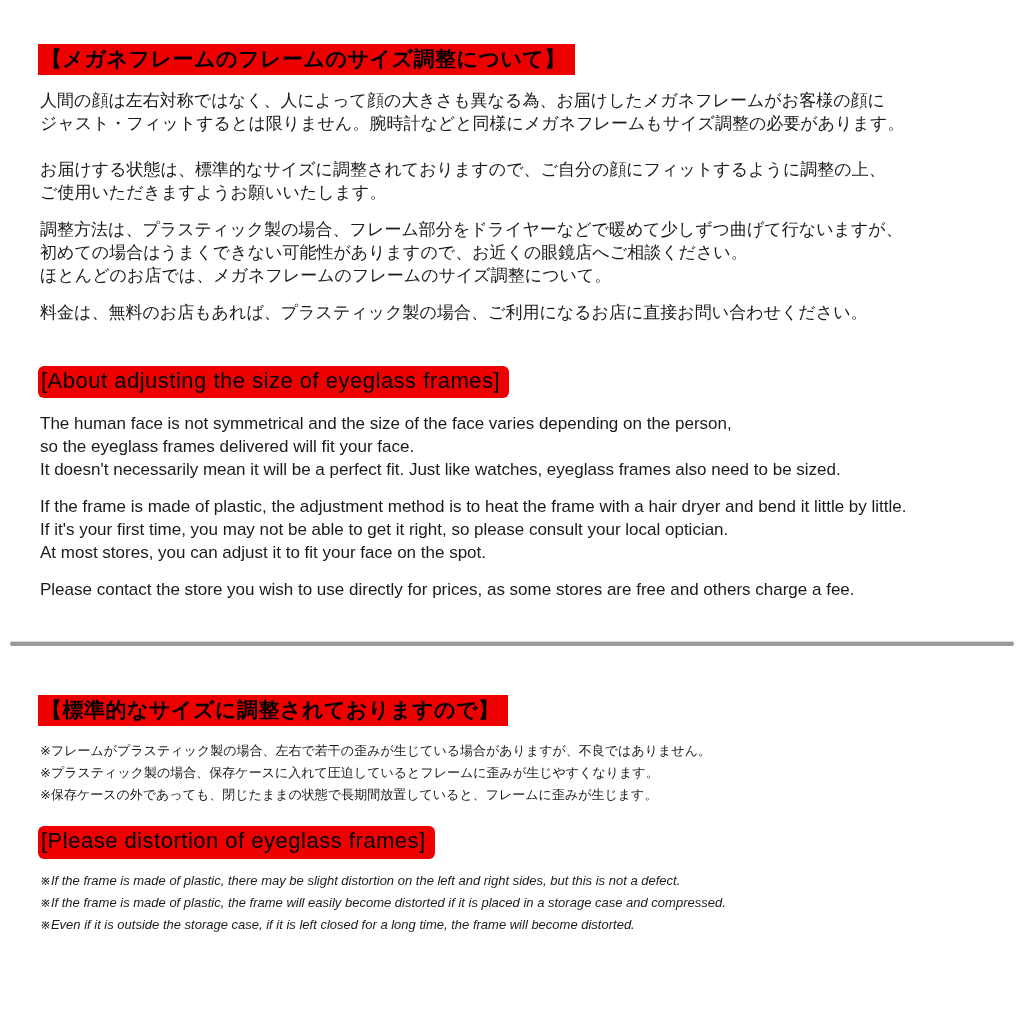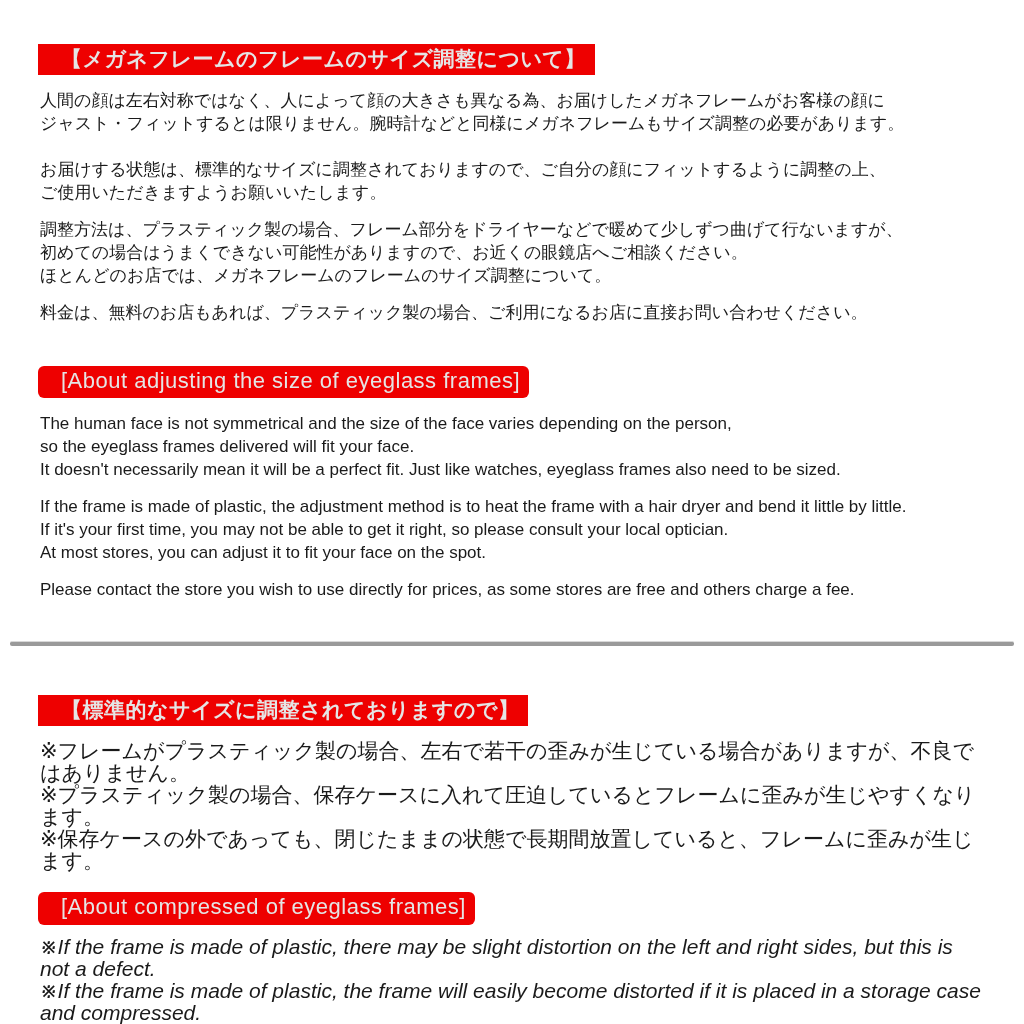--- a/index.html
+++ b/index.html
@@ -21,22 +21,22 @@
     background: var(--page-bg);
     font-family: "Liberation Sans", "DejaVu Sans", sans-serif;
     color: var(--text-color);
     overflow: hidden;
     box-sizing: border-box;
     padding: 44px 40px 0 38px;
   }
   .red-heading {
     display: inline-block;
     background: var(--accent-red);
-    color: #e5e5e5;
-    padding: 3px 9px 5px 23px;
+    color: #000000;
+    padding: 3px 9px 5px 3px;
     line-height: 1.1;
     letter-spacing: 0.5px;
   }
   .red-heading.ja {
     font-size: 21px;
     font-weight: bold;
   }
   .red-heading.en {
     font-size: 22px;
     font-weight: normal;
@@ -45,21 +45,21 @@
   .para {
     margin: 14px 0 0 2px;
     font-size: 17px;
     line-height: 23px;
     white-space: pre-line;
   }
   .para.ja { font-weight: 500; }
   .para.first { margin-top: 23px; }
   .notes {
     margin: 14px 0 0 2px;
-    font-size: 21px;
+    font-size: 13px;
     line-height: 22px;
     white-space: pre-line;
   }
   .notes.tight { margin-top: 11px; font-style: italic; }
   .gap-heading-en { margin-top: 42px; }
   .gap-heading-section2 { margin-top: 49px; }
   .gap-heading-en2 { margin-top: 20px; }
   .divider {
     margin: 40px -30px 0 -28px;
     height: 4px;
@@ -99,19 +99,19 @@
   <div class="divider"></div>
 
   <div class="gap-heading-section2">
     <span class="red-heading ja">【標準的なサイズに調整されておりますので】</span>
     <p class="notes ja">※フレームがプラスティック製の場合、左右で若干の歪みが生じている場合がありますが、不良ではありません。
 ※プラスティック製の場合、保存ケースに入れて圧迫しているとフレームに歪みが生じやすくなります。
 ※保存ケースの外であっても、閉じたままの状態で長期間放置していると、フレームに歪みが生じます。</p>
   </div>
 
   <div class="gap-heading-en2">
-    <span class="red-heading en">[About compressed of eyeglass frames]</span>
+    <span class="red-heading en">[Please distortion of eyeglass frames]</span>
     <p class="notes tight">※If the frame is made of plastic, there may be slight distortion on the left and right sides, but this is not a defect.
 ※If the frame is made of plastic, the frame will easily become distorted if it is placed in a storage case and compressed.
 ※Even if it is outside the storage case, if it is left closed for a long time, the frame will become distorted.</p>
   </div>
 
 </div>
 
 </body></html>

